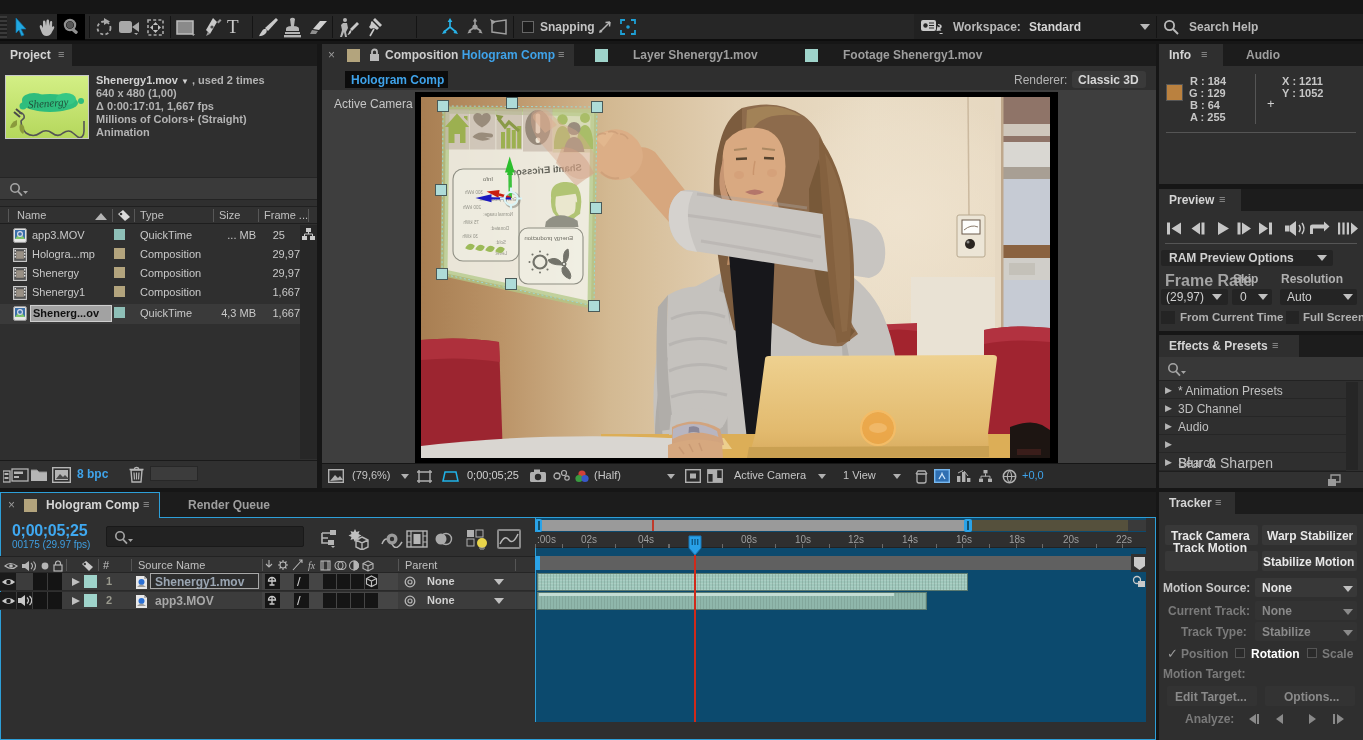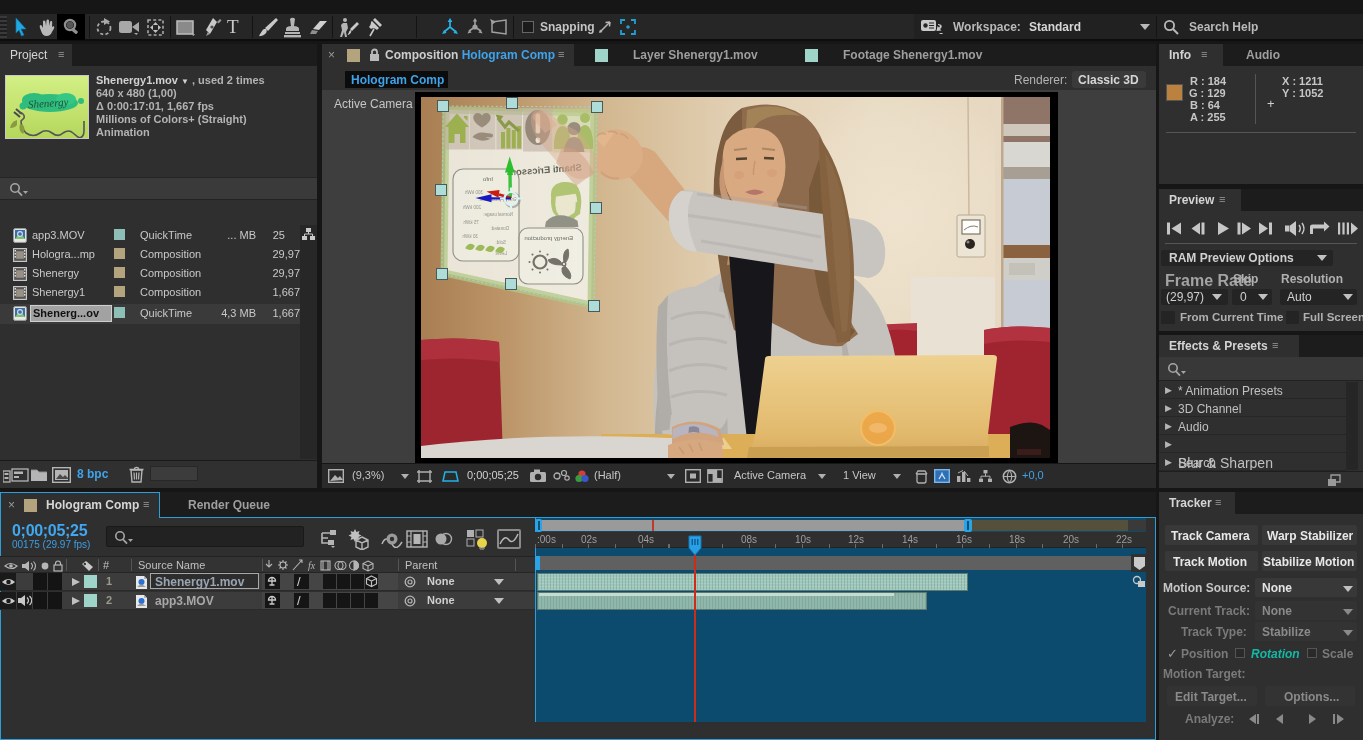--- a/index.html
+++ b/index.html
@@ -134,21 +134,21 @@
         <circle cx="6.5" cy="6.5" r="4.6" fill="none" stroke="#b9b9b9" stroke-width="1.8"></circle>
         <path d="M10 10 L15 15" stroke="#b9b9b9" stroke-width="2"></path>
       </svg>
   <div class="abs" style="left:1189px;top:6px;color:#b9b9b9;font-size:12px;font-weight:bold;">Search Help</div>
 </div>
 
 <div class="abs" id="project" style="left:0;top:44px;width:317px;height:444px;background:#2f2f2f;">
 
   <div class="abs" style="left:0;top:0;width:317px;height:22px;background:#1c1c1c;"></div>
   <div class="abs" style="left:0;top:0;width:72px;height:22px;background:#2f2f2f;"></div>
-  <div class="abs" style="left:10px;top:4px;color:#d4d4d4;font-size:12px;font-weight:normal;">Project</div>
+  <div class="abs" style="left:10px;top:4px;color:#d4d4d4;font-size:12px;font-weight:bold;">Project</div>
   <div class="abs" style="left:58px;top:4px;color:#9a9a9a;font-size:11px;">≡</div>
 
   <div class="abs" style="left:5px;top:31px;width:84px;height:64px;border:1px solid #c8c8c8;background:linear-gradient(#d3ef85,#b5d75c);">
     <svg width="82" height="62" viewBox="0 0 82 62">
       <ellipse cx="44" cy="27" rx="28" ry="9" fill="#2ebd7d"></ellipse>
       <ellipse cx="28" cy="24" rx="12" ry="7" fill="#2ebd7d"></ellipse>
       <ellipse cx="60" cy="23" rx="10" ry="6" fill="#35c885"></ellipse>
       <circle cx="75" cy="25" r="3" fill="#2ebd7d"></circle>
       <circle cx="17" cy="30" r="3.5" fill="#2ebd7d"></circle>
       <text x="22" y="31" font-size="11" font-style="italic" fill="#20513b" font-family="Liberation Serif,serif" transform="rotate(-4 40 28)">Shenergy</text>
@@ -166,20 +166,37 @@
   <div class="abs txt bold" style="left:96px;top:82px;color:#b3b3b3;">Animation</div>
 
   <div class="abs" style="left:0;top:133px;width:317px;height:23px;background:#3a3a3a;border-top:1px solid #252525;border-bottom:1px solid #232323;">
     <svg class="abs" style="left:9px;top:4px;" width="20" height="15" viewBox="0 0 20 15">
           <circle cx="6" cy="6" r="4.2" fill="none" stroke="#a5a5a5" stroke-width="1.6"></circle>
           <path d="M9 9.4 L13 13.6" stroke="#a5a5a5" stroke-width="1.7"></path>
           <path d="M14 9 l5 0 -2.5 3 Z" fill="#a5a5a5"></path>
         </svg>
   </div>
 
+  <div class="abs" style="left:0;top:162px;width:317px;height:18px;background:#313131;border-top:1px solid #202020;border-bottom:1px solid #1e1e1e;">
+    <div class="abs" style="left:8px;top:2px;width:1px;height:13px;background:#575757;"></div>
+    <div class="abs txt" style="left:17px;top:2px;color:#c0c0c0;">Name</div>
+    <div class="abs" style="left:95px;top:6px;width:0;height:0;border-left:6px solid transparent;border-right:6px solid transparent;border-bottom:7px solid #b5b5b5;"></div>
+    <div class="abs" style="left:112px;top:2px;width:1px;height:13px;background:#575757;"></div>
+    <svg class="abs" style="left:117px;top:2px;" width="14" height="13" viewBox="0 0 14 13">
+          <path d="M1 5 L6 1 L13 8 L8 12 Z" fill="#d9d9d9"></path>
+          <circle cx="4" cy="5" r="1.3" fill="#333"></circle>
+        </svg>
+    <div class="abs" style="left:134px;top:2px;width:1px;height:13px;background:#575757;"></div>
+    <div class="abs txt" style="left:140px;top:2px;color:#c0c0c0;">Type</div>
+    <div class="abs" style="left:213px;top:2px;width:1px;height:13px;background:#575757;"></div>
+    <div class="abs txt" style="left:219px;top:2px;color:#c0c0c0;">Size</div>
+    <div class="abs" style="left:258px;top:2px;width:1px;height:13px;background:#575757;"></div>
+    <div class="abs txt" style="left:264px;top:2px;color:#c0c0c0;">Frame ...</div>
+    <div class="abs" style="left:308px;top:2px;width:1px;height:13px;background:#575757;"></div>
+  </div>
 
   <div class="abs" id="plist" style="left:0;top:181px;width:317px;height:234px;background:#2f2f2f;">
     <div class="abs" style="left:300px;top:0;width:17px;height:234px;background:#272727;"></div>
 
     <svg class="abs" style="left:13px;top:3px;" width="14" height="15" viewBox="0 0 14 15">
           <rect x="0.6" y="0.6" width="12.8" height="13.8" rx="1.5" fill="#e8e8e8" stroke="#9a9a9a"></rect>
           <rect x="2" y="2" width="10" height="9" fill="#3a6fa8"></rect>
           <path d="M2 11 l3-4 2.5 2.5 2-2 2.5 3.5 Z" fill="#7fc46a"></path>
           <circle cx="7" cy="6" r="2.4" fill="none" stroke="#dde" stroke-width="1.1"></circle>
         </svg>
@@ -538,21 +555,21 @@
       <rect x="84.5" y="181.5" width="11" height="11"></rect>
       <rect x="167.5" y="203.5" width="11" height="11"></rect>
     </g>
   </svg>
 
   <div class="abs" style="left:0;top:419px;width:834px;height:25px;background:#2a2a2a;border-top:1px solid #161616;">
     <svg class="abs" style="left:6px;top:5px;" width="16" height="14" viewBox="0 0 16 14">
           <rect x="0.7" y="0.7" width="14.6" height="12.6" fill="none" stroke="#b0b0b0" stroke-width="1.4"></rect>
           <path d="M2 12 l5-6 3 3 2-2 3 4 Z" fill="#b0b0b0"></path>
         </svg>
-    <div class="abs txt" style="left:30px;top:5px;color:#c6c6c6;">(9,3%)</div>
+    <div class="abs txt" style="left:30px;top:5px;color:#c6c6c6;">(79,6%)</div>
     <div class="abs" style="left:79px;top:10px;width:0;height:0;border-left:4px solid transparent;border-right:4px solid transparent;border-top:5px solid #b0b0b0;"></div>
     <svg class="abs" style="left:94px;top:5px;" width="17" height="15" viewBox="0 0 17 15">
           <path d="M3 1 v13 M14 1 v13 M1 3 h15 M1 12 h15" stroke="#b0b0b0" stroke-width="1.4"></path>
         </svg>
     <svg class="abs" style="left:120px;top:6px;" width="17" height="13" viewBox="0 0 17 13">
           <path d="M3 2 L14 2 L16 11 L1 11 Z" fill="none" stroke="#20b3e8" stroke-width="1.5"></path>
         </svg>
     <div class="abs txt" style="left:145px;top:5px;color:#d0d0d0;">0;00;05;25</div>
     <svg class="abs" style="left:207px;top:5px;" width="18" height="14" viewBox="0 0 18 14">
           <rect x="1" y="3" width="16" height="10" rx="1.5" fill="#b0b0b0"></rect>
@@ -716,39 +733,39 @@
   <div class="abs" style="left:0;top:448px;width:204px;height:248px;background:#2f2f2f;">
     <div class="abs" style="left:0;top:0;width:204px;height:22px;background:#1c1c1c;"></div>
     <div class="abs" style="left:0;top:0;width:76px;height:22px;background:#2f2f2f;"></div>
     <div class="abs" style="left:10px;top:4px;color:#d4d4d4;font-size:12px;font-weight:bold;">Tracker</div>
     <div class="abs" style="left:56px;top:4px;color:#9a9a9a;font-size:11px;">≡</div>
     <div class="abs" style="left:6px;top:33px;width:93px;height:20px;background:#383838;border-radius:2px;"></div>
     <div class="abs" style="left:12px;top:37px;color:#e8e8e8;font-size:12px;font-weight:bold;">Track Camera</div>
     <div class="abs" style="left:103px;top:33px;width:95px;height:20px;background:#383838;border-radius:2px;"></div>
     <div class="abs" style="left:108px;top:37px;color:#e8e8e8;font-size:12px;font-weight:bold;">Warp Stabilizer</div>
     <div class="abs" style="left:6px;top:59px;width:93px;height:20px;background:#383838;border-radius:2px;"></div>
-    <div class="abs" style="left:14px;top:63px;color:#e8e8e8;font-size:12px;font-weight:bold;">Track Motion</div>
+    <div class="abs" style="left:14px;top:49px;color:#e8e8e8;font-size:12px;font-weight:bold;">Track Motion</div>
     <div class="abs" style="left:103px;top:59px;width:95px;height:20px;background:#383838;border-radius:2px;"></div>
     <div class="abs" style="left:104px;top:63px;color:#e8e8e8;font-size:12px;font-weight:bold;">Stabilize Motion</div>
     <div class="abs" style="left:4px;top:89px;color:#c6c6c6;font-size:12px;font-weight:bold;">Motion Source:</div>
     <div class="abs" style="left:96px;top:86px;width:102px;height:19px;background:#383838;border-radius:2px;"></div>
     <div class="abs" style="left:103px;top:89px;color:#e4e4e4;font-size:12px;font-weight:bold;">None</div>
     <div class="abs" style="left:184px;top:94px;width:0;height:0;border-left:5px solid transparent;border-right:5px solid transparent;border-top:6px solid #c0c0c0;"></div>
     <div class="abs" style="left:9px;top:112px;color:#7a7a7a;font-size:12px;font-weight:bold;">Current Track:</div>
     <div class="abs" style="left:96px;top:109px;width:102px;height:19px;background:#333;border-radius:2px;"></div>
     <div class="abs" style="left:103px;top:112px;color:#8a8a8a;font-size:12px;font-weight:bold;">None</div>
     <div class="abs" style="left:184px;top:117px;width:0;height:0;border-left:5px solid transparent;border-right:5px solid transparent;border-top:6px solid #8a8a8a;"></div>
     <div class="abs" style="left:22px;top:133px;color:#7a7a7a;font-size:12px;font-weight:bold;">Track Type:</div>
     <div class="abs" style="left:96px;top:130px;width:102px;height:19px;background:#333;border-radius:2px;"></div>
     <div class="abs" style="left:103px;top:133px;color:#8a8a8a;font-size:12px;font-weight:bold;">Stabilize</div>
     <div class="abs" style="left:184px;top:138px;width:0;height:0;border-left:5px solid transparent;border-right:5px solid transparent;border-top:6px solid #8a8a8a;"></div>
     <div class="abs" style="left:8px;top:154px;color:#9a9a9a;font-size:13px;">✓</div>
     <div class="abs" style="left:22px;top:155px;color:#7a7a7a;font-size:12px;font-weight:bold;">Position</div>
     <div class="abs" style="left:76px;top:156px;width:10px;height:10px;background:#2a2a2a;border:1px solid #555;"></div>
-    <div class="abs" style="left:92px;top:155px;color:#14b8a6;font-size:12px;font-weight:bold;font-style:italic;">Rotation</div>
+    <div class="abs" style="left:92px;top:155px;color:#ffffff;font-size:12px;font-weight:bold;">Rotation</div>
     <div class="abs" style="left:148px;top:156px;width:10px;height:10px;background:#2a2a2a;border:1px solid #555;"></div>
     <div class="abs" style="left:163px;top:155px;color:#7a7a7a;font-size:12px;font-weight:bold;">Scale</div>
     <div class="abs" style="left:4px;top:175px;color:#7a7a7a;font-size:12px;font-weight:bold;">Motion Target:</div>
     <div class="abs" style="left:8px;top:194px;width:90px;height:20px;background:#333;border-radius:2px;"></div>
     <div class="abs" style="left:16px;top:198px;color:#8a8a8a;font-size:12px;font-weight:bold;">Edit Target...</div>
     <div class="abs" style="left:106px;top:194px;width:90px;height:20px;background:#333;border-radius:2px;"></div>
     <div class="abs" style="left:125px;top:198px;color:#8a8a8a;font-size:12px;font-weight:bold;">Options...</div>
     <div class="abs" style="left:26px;top:220px;color:#7a7a7a;font-size:12px;font-weight:bold;">Analyze:</div>
     <svg class="abs" style="left:88px;top:221px;" width="100" height="12" viewBox="0 0 100 12">
       <g fill="#8a8a8a">

